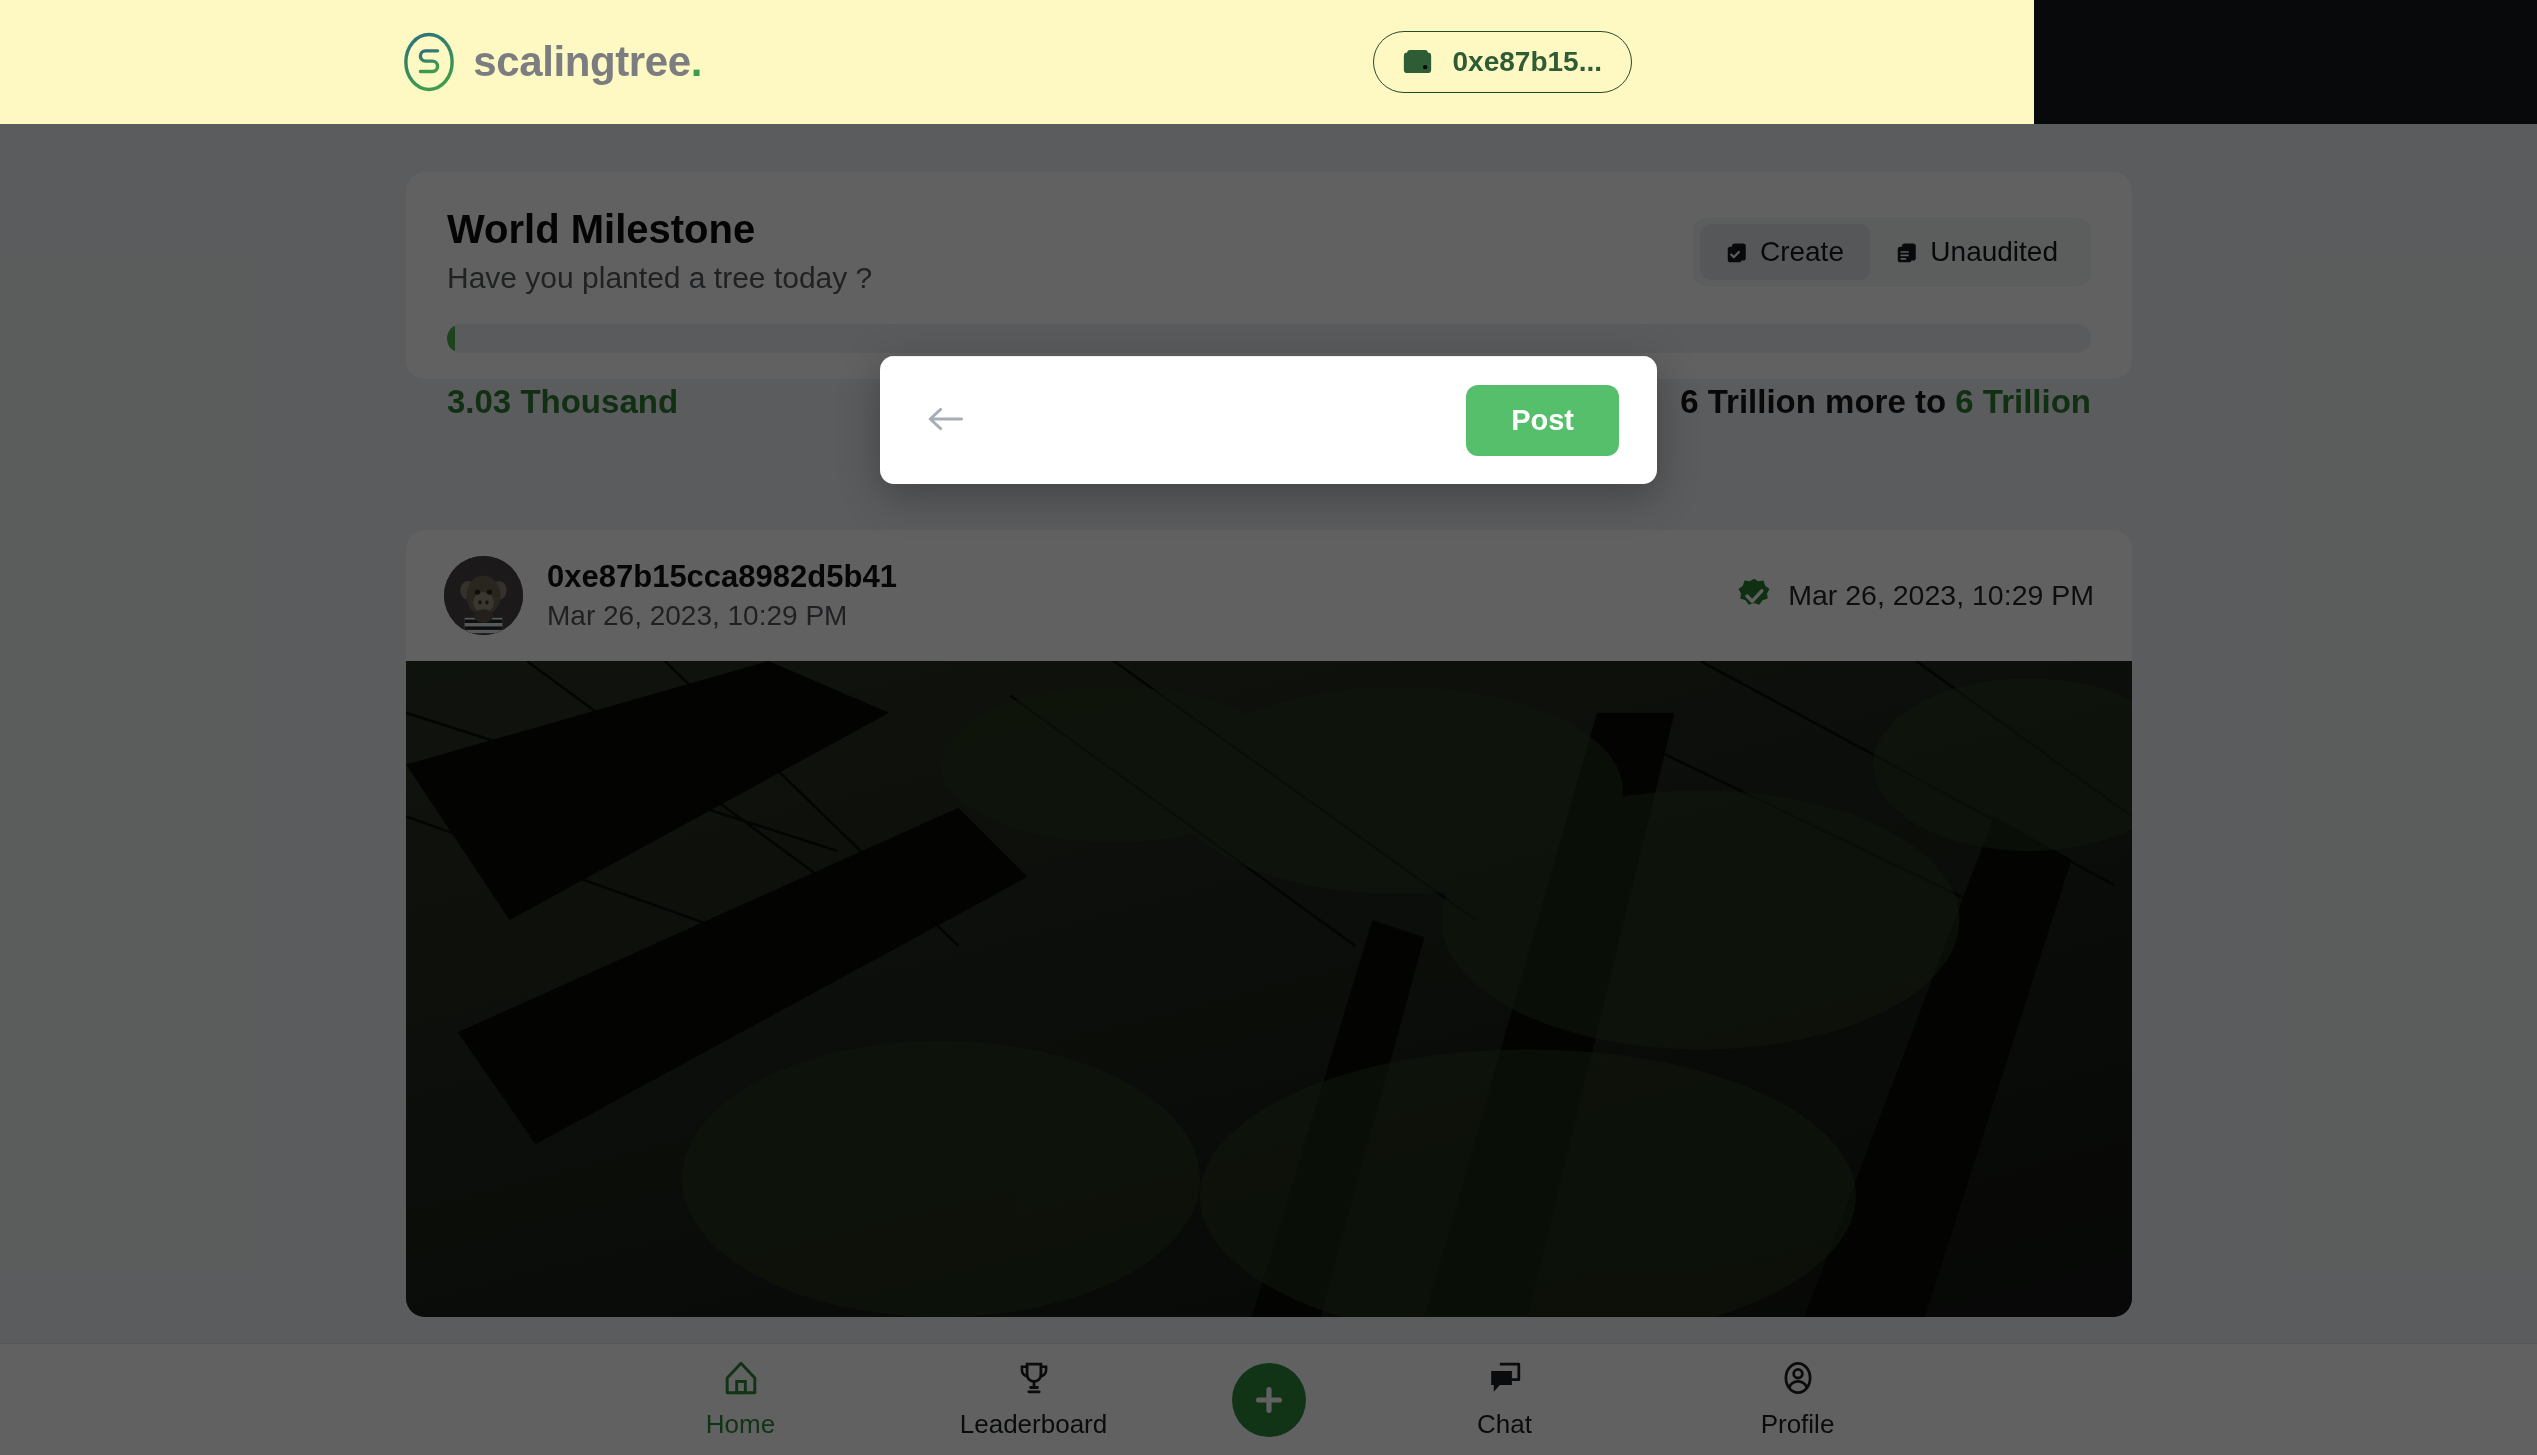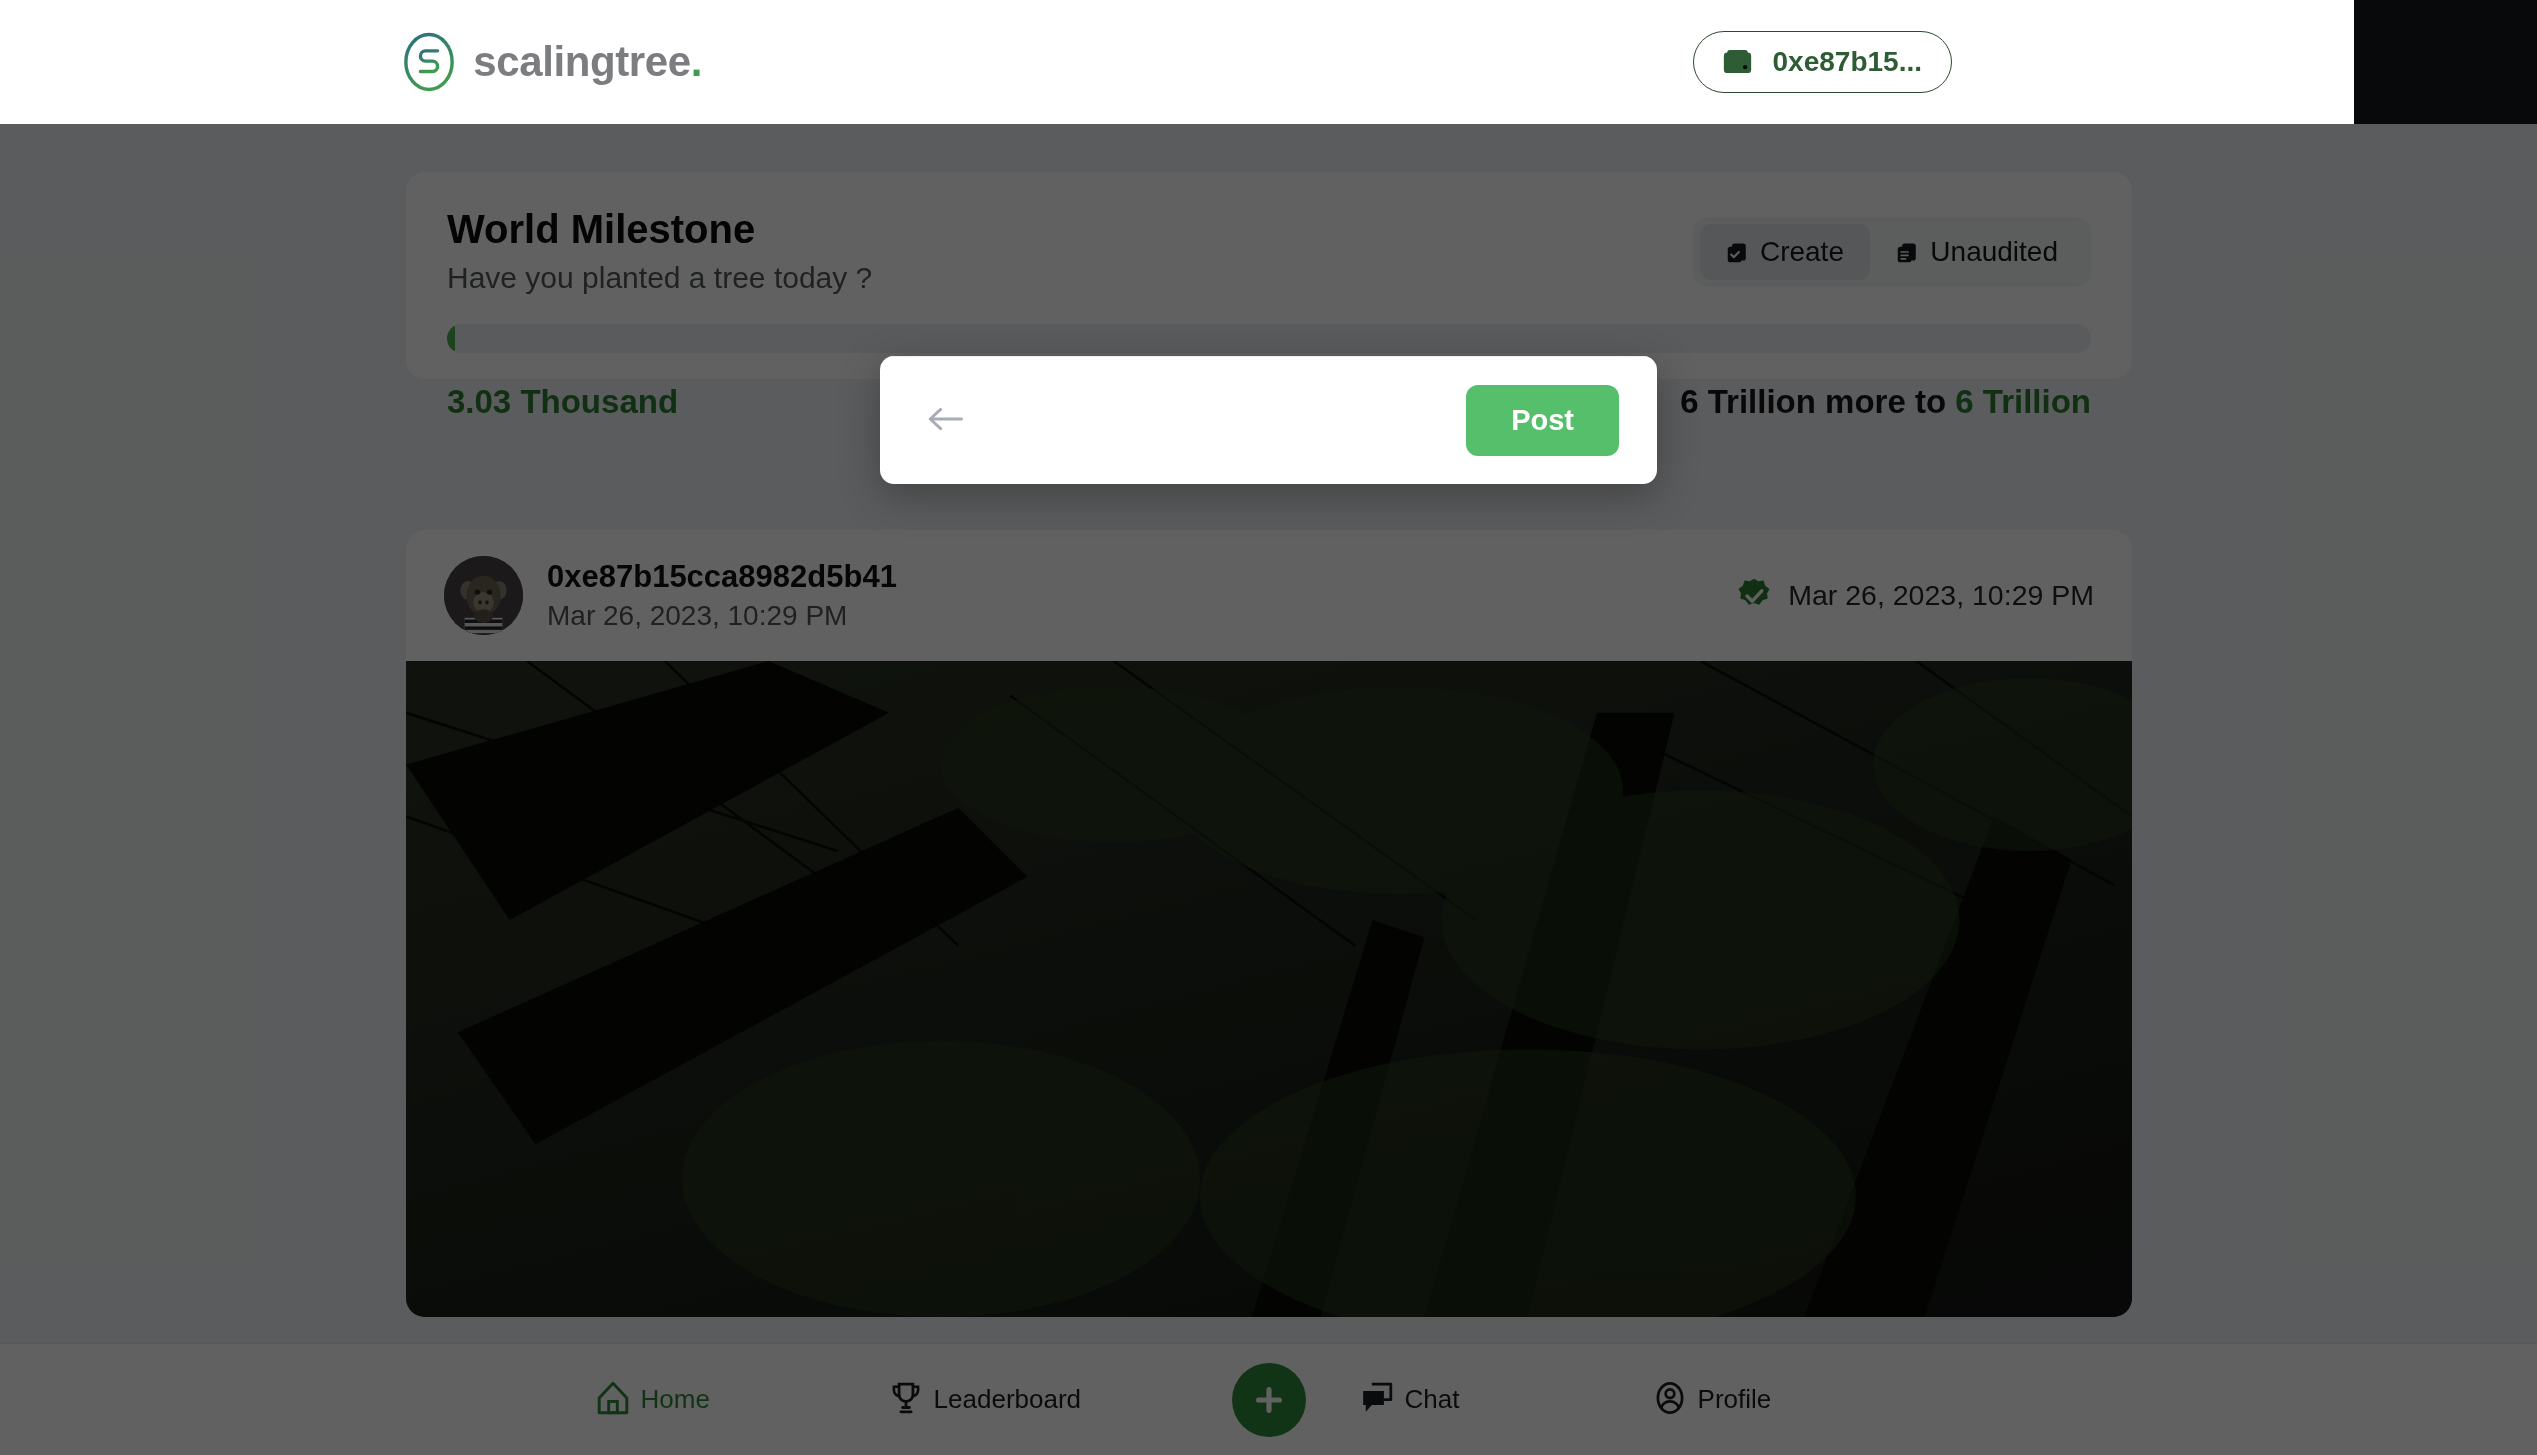--- a/index.html
+++ b/index.html
@@ -6,22 +6,22 @@
   html, body {
     width: 2538px; height: 1455px;
     background: #08090b;
     font-family: "Liberation Sans", sans-serif;
     overflow: hidden;
   }
   .app { position: relative; width: 2538px; height: 1455px; }
 
   
   .header {
-    position: absolute; left: 0; top: 0; width: 2354px; height: 124px;
-    background: #ffffff;
+    position: absolute; left: 0; top: 0; width: 2034px; height: 124px;
+    background: #fef9c3;
     display: flex; align-items: center; z-index: 4;
   }
   .brand { position: absolute; left: 402px; top: 50%; transform: translateY(-50%);
            display: flex; align-items: center; gap: 17.3px; }
   .brand-mark { width: 54px; height: 60px; display: block; }
   .brand-text { font-size: 42px; font-weight: 700; color: #7b7d80; letter-spacing: -0.4px; line-height: 1; }
   .brand-dot { color: #3f9b4f; }
 
   .wallet-btn {
     position: absolute; right: 402px; top: 50%; transform: translateY(-50%);
@@ -102,21 +102,21 @@
   .seal { width: 38px; height: 38px; display: block; }
   .post-photo { width: 1726px; height: 656px; display: block; }
 
   
   .bottom-nav {
     position: absolute; left: 0; bottom: 0; width: 2538px; height: 112px;
     background: #ffffff; border-top: 0.9px solid #e6e8ea;
     display: flex; align-items: center; justify-content: center; gap: 0;
   }
   .nav-item {
-    width: 293px; display: flex; flex-direction: row; align-items: center;
+    width: 293px; display: flex; flex-direction: column; align-items: center;
     gap: 8.6px; cursor: pointer; background: none; border: none; font-family: inherit;
   }
   .nav-label { font-size: 26px; color: #1b1d20; }
   .nav-item.active .nav-label { color: #2f8a3c; }
   .fab {
     width: 74px; height: 74px; border-radius: 50%; background: #2f8a3c;
     display: flex; align-items: center; justify-content: center; cursor: pointer;
     border: none; margin: 0 52px;
   }
   .fab svg { display: block; }

